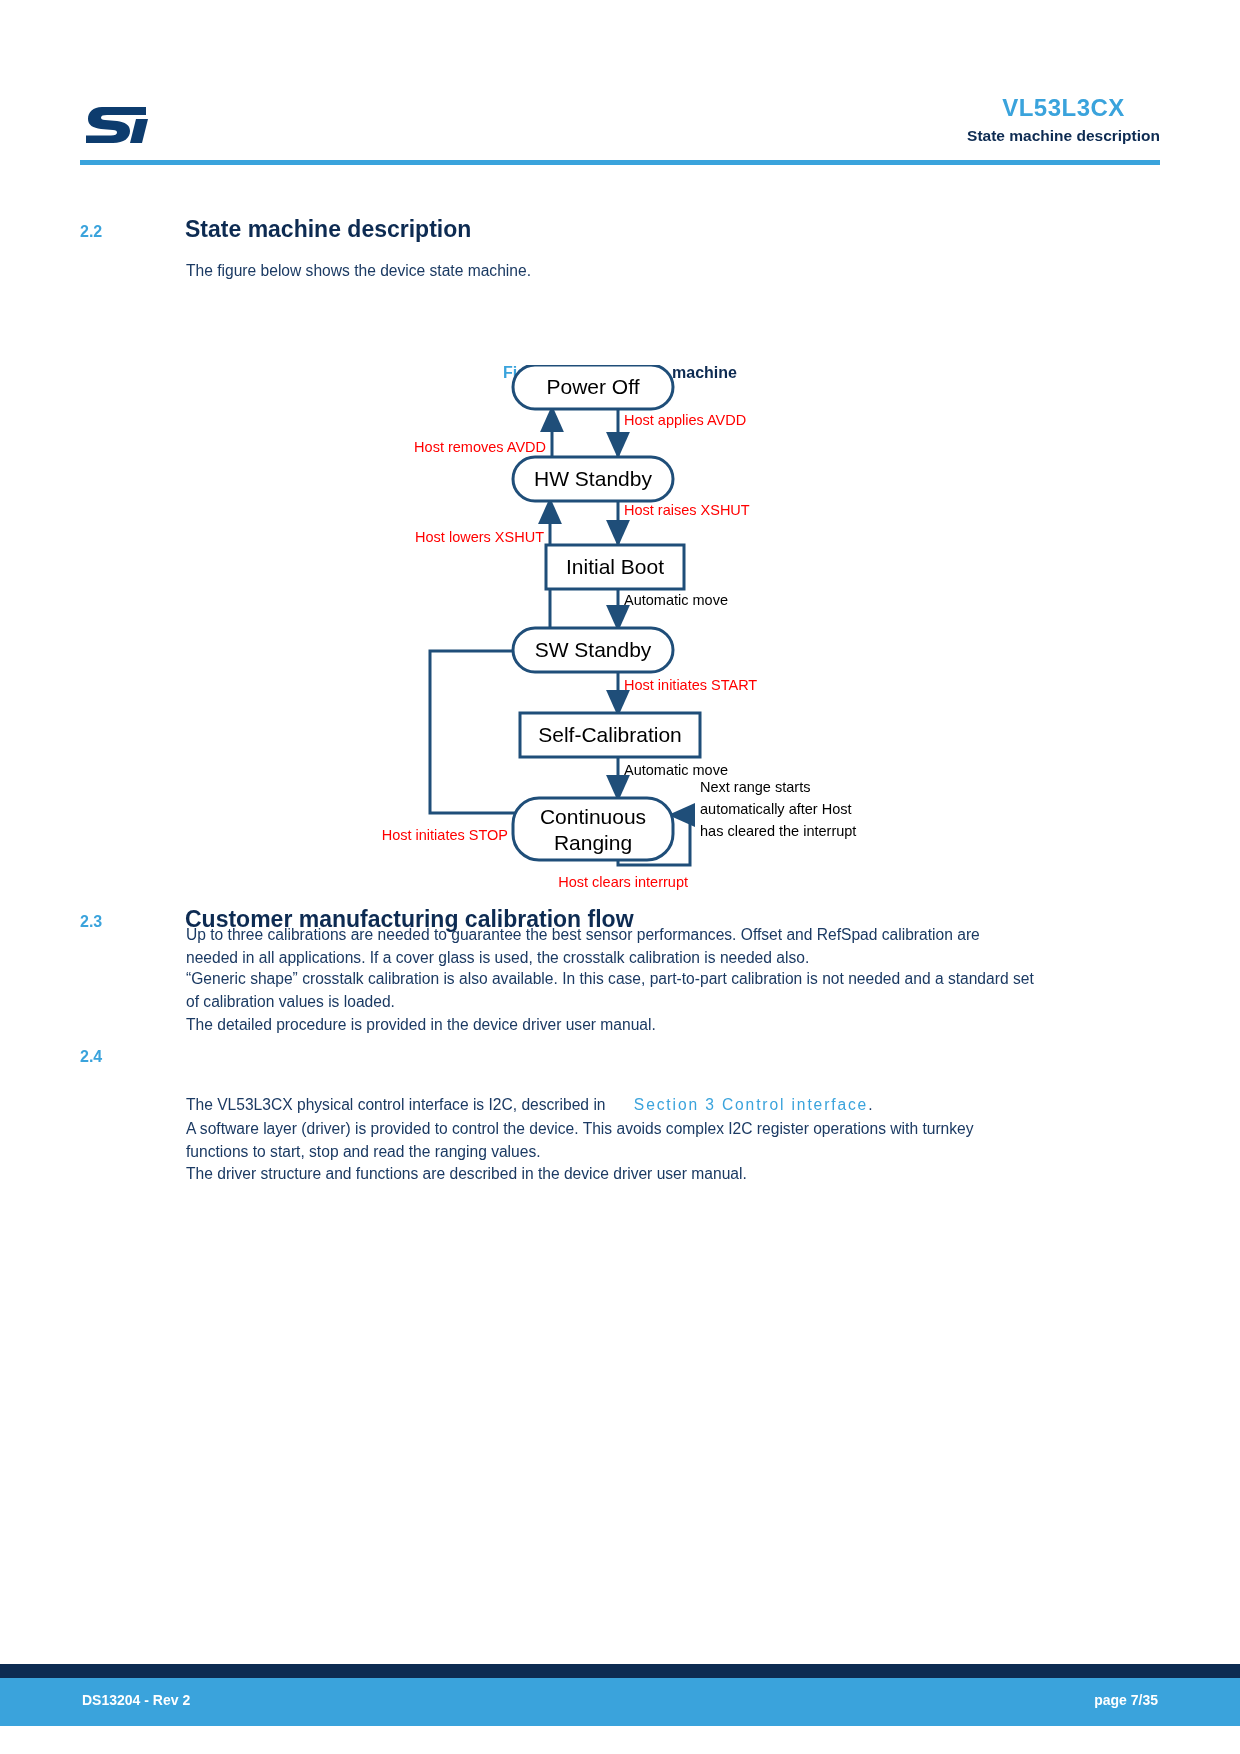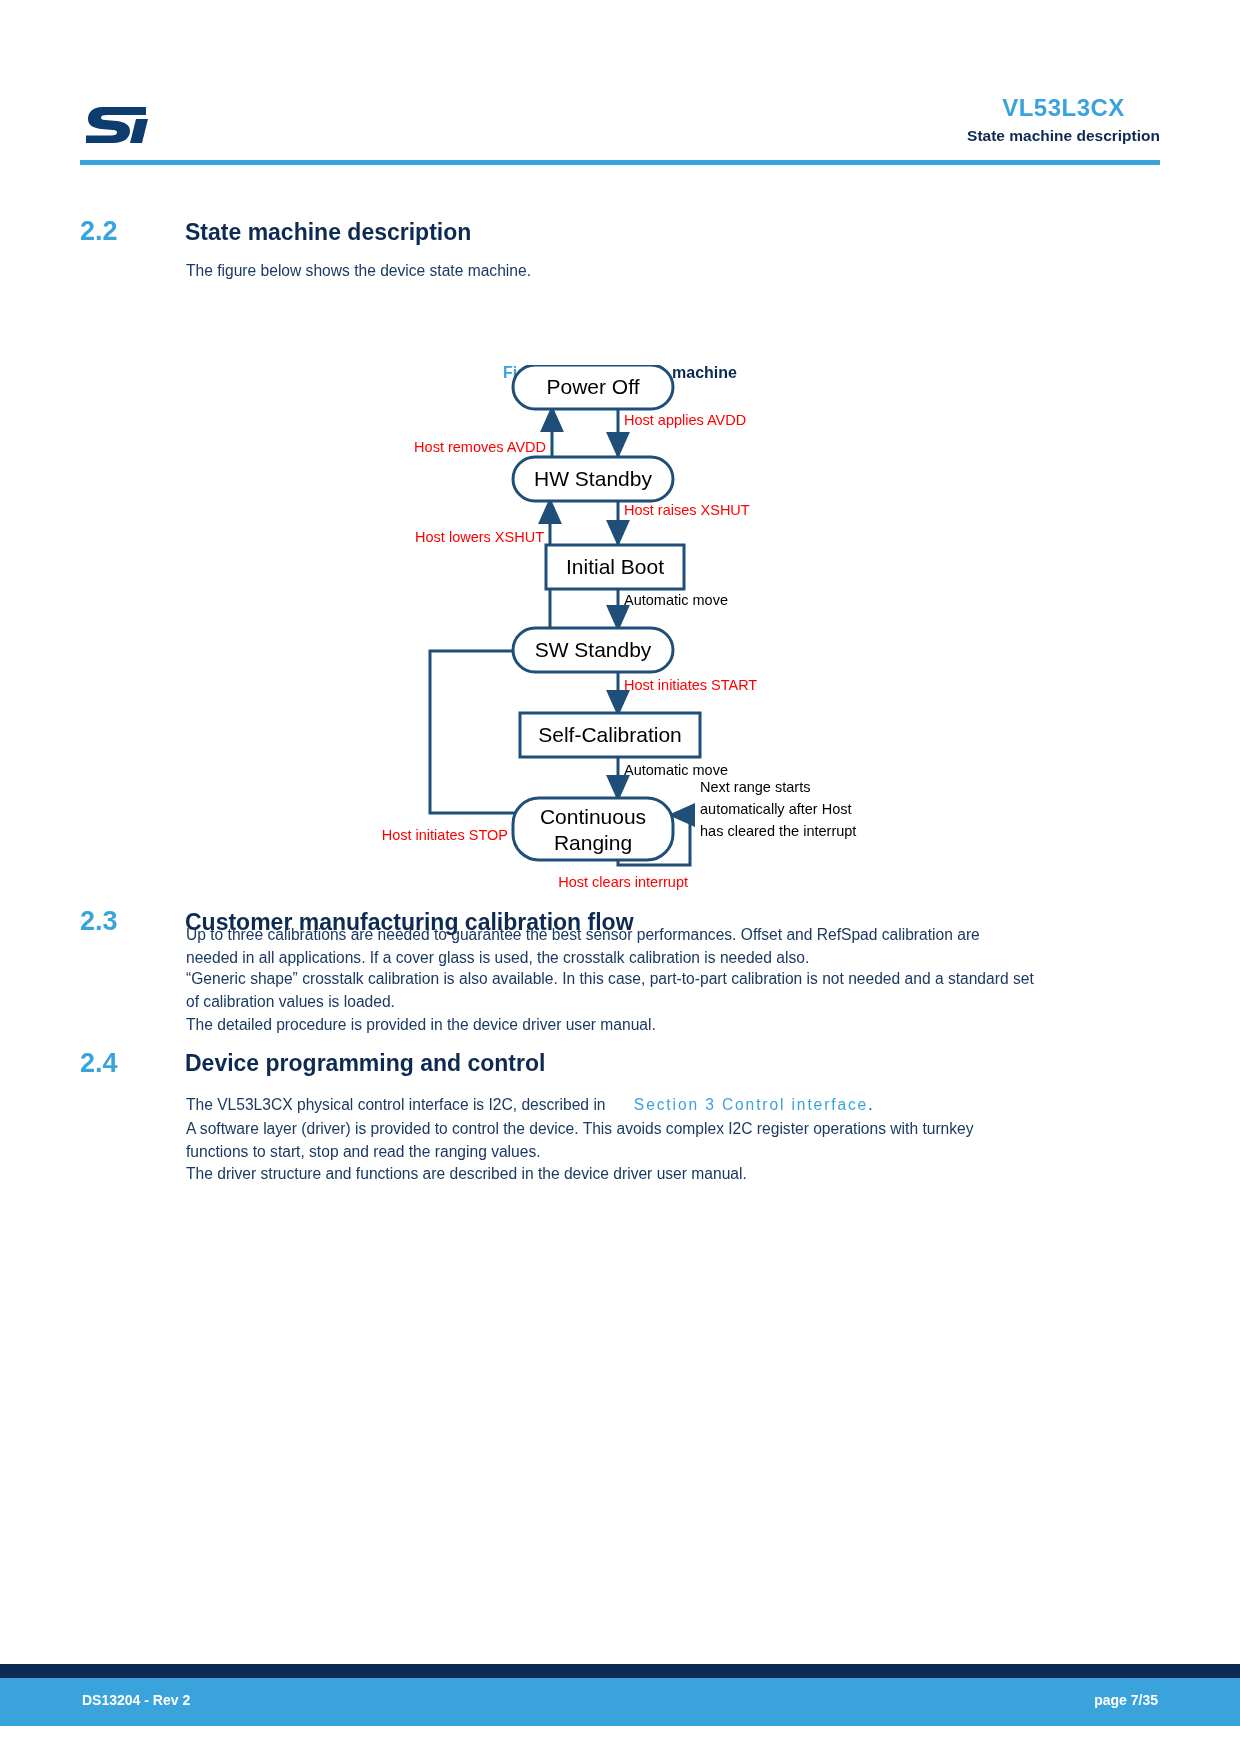--- a/index.html
+++ b/index.html
@@ -61,21 +61,21 @@
   }
 
   
   .sec-head {
     position: absolute;
     display: flex;
     align-items: baseline;
   }
   .sec-num {
     width: 105px;
-    font-size: 27px;
+    font-size: 16px;
     font-weight: bold;
     color: #3aa3dc;
     flex: 0 0 105px;
   }
   .sec-title {
     font-size: 23px;
     font-weight: bold;
     color: #0d2b52;
   }
 
@@ -273,23 +273,22 @@
 </div>
 
 <div class="sec-head" style="left:80px; top:878px;margin-top:28px;">
   <span class="sec-num">2.3</span>
   <span class="sec-title">Customer manufacturing calibration flow</span>
 </div>
 <div class="para" style="top:924px;">Up to three calibrations are needed to guarantee the best sensor performances. Offset and RefSpad calibration are needed in all applications. If a cover glass is used, the crosstalk calibration is needed also.</div>
 <div class="para" style="top:968px;">“Generic shape” crosstalk calibration is also available. In this case, part-to-part calibration is not needed and a standard set of calibration values is loaded.</div>
 <div class="para" style="top:1014px;">The detailed procedure is provided in the device driver user manual.</div>
 
-<div class="sec-head" style="left:80px; top:1048px;align-items:center;">
+<div class="sec-head" style="left:80px; top:1048px;">
   <span class="sec-num">2.4</span>
-  <span class="sec-title">Device programming and control</span>
 </div>
 
 <div class="para" style="top:1094px;">
   <span>The VL53L3CX physical control interface is I2C, described in </span><span class="link nbsp-wide">Section  3  Control interface</span><span>.</span>
 </div>
 <div class="para" style="top:1118px;">A software layer (driver) is provided to control the device. This avoids complex I2C register operations with turnkey functions to start, stop and read the ranging values.</div>
 <div class="para" style="top:1163px;">The driver structure and functions are described in the device driver user manual.</div>
 
 <div class="footer-dark"></div>
 <div class="footer-band"></div>

